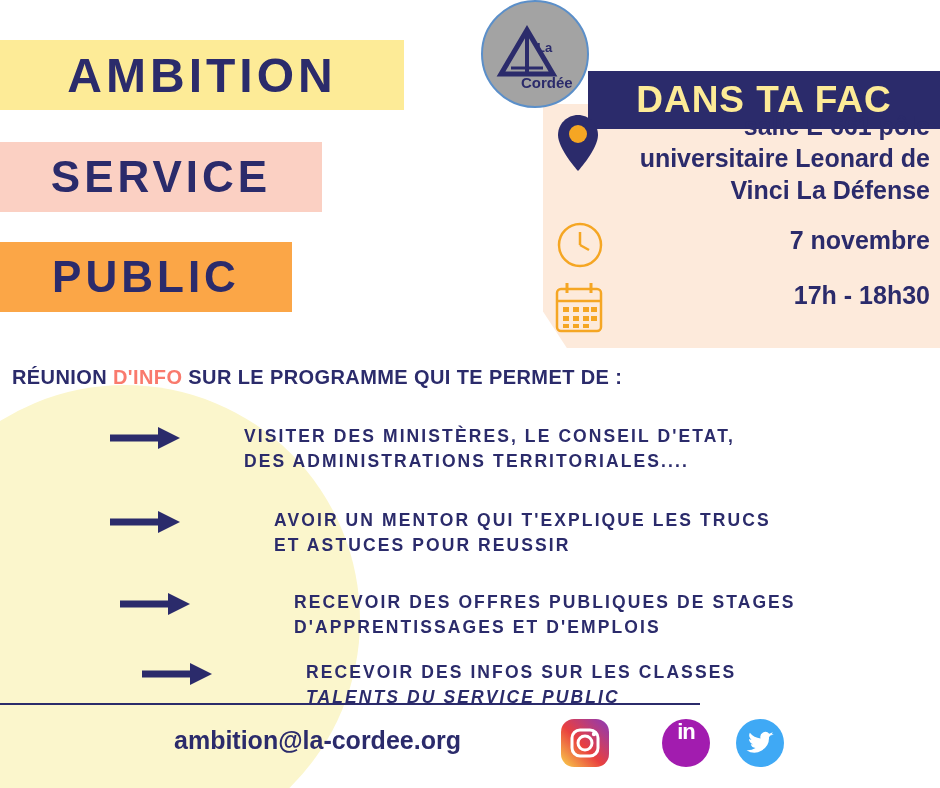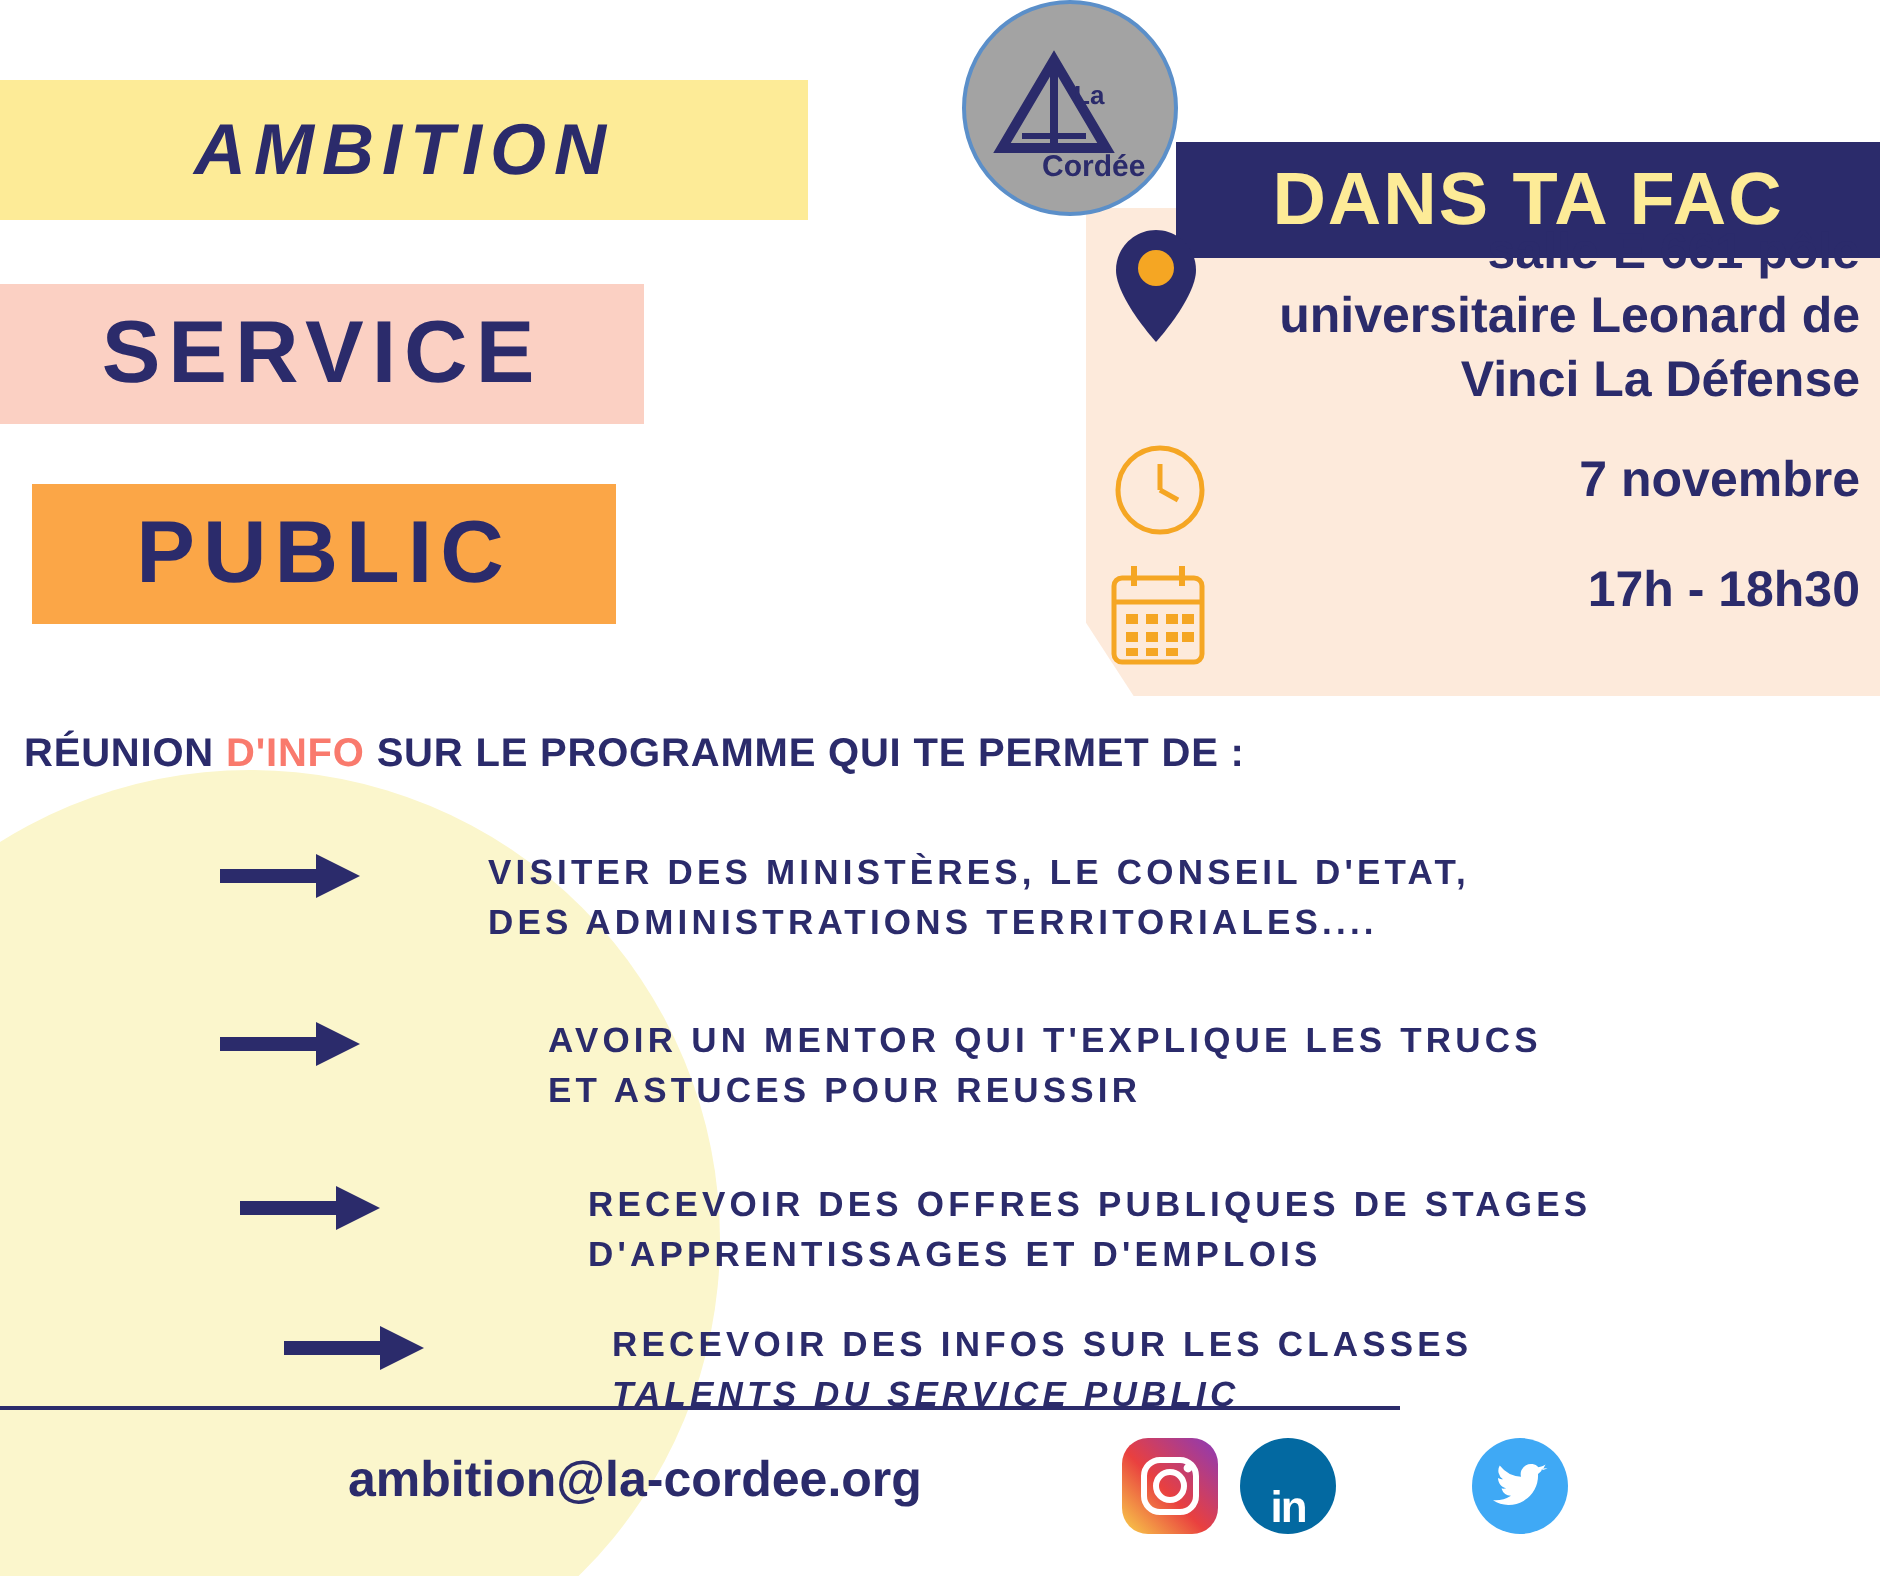--- a/index.html
+++ b/index.html
@@ -24,28 +24,28 @@
   .band { position:absolute; display:flex; align-items:center; z-index:2; }
   .band span {
     font-weight:bold;
     color:#2b2b6b;
     letter-spacing:4px;
   }
   #band-ambition {
     left:0; top:40px; width:404px; height:70px;
     background:#fdeb97; justify-content:center;
   }
-  #band-ambition span { font-size:36px;font-style:italic; }
+  #band-ambition span { font-size:48px; }
   #band-service {
     left:0; top:142px; width:322px; height:70px;
     background:#fbd0c3; justify-content:center;
   }
   #band-service span { font-size:44px; }
   #band-public {
-    left:16px; top:242px; width:292px; height:70px;
+    left:0; top:242px; width:292px; height:70px;
     background:#fba647; justify-content:center;
   }
   #band-public span { font-size:44px; }
 
   
   #logo {
     position:absolute; left:481px; top:0; width:108px; height:108px;
     border-radius:50%; background:#a3a3a3;
     border:2px solid #5b8fc9;
     z-index:4;
@@ -123,22 +123,22 @@
     background:#2b2b6b; z-index:3;
   }
 
   
   #email {
     position:absolute; left:174px; top:726px; z-index:3;
     color:#2b2b6b; font-weight:bold; font-size:25px;
   }
   .social { position:absolute; z-index:3; width:48px; height:48px; border-radius:12px; }
   #ig { left:561px; top:719px; }
-  #li { left:620px; top:719px; border-radius:50%; background:#0369a1;
-        display:flex; align-items:flex-end; justify-content:center; }
+  #li { left:662px; top:719px; border-radius:50%; background:#a21caf;
+        display:flex; align-items:flex-start; justify-content:center; }
   #tw { left:736px; top:719px; border-radius:50%; background:#3fa9f5;
         display:flex; align-items:center; justify-content:center; }
   #li span { color:#fff; font-weight:bold; font-size:22px; letter-spacing:-1px; }
 </style>
 </head>
 <body>
 
 <div class="blob"></div>
 
 <div class="band" id="band-ambition">

